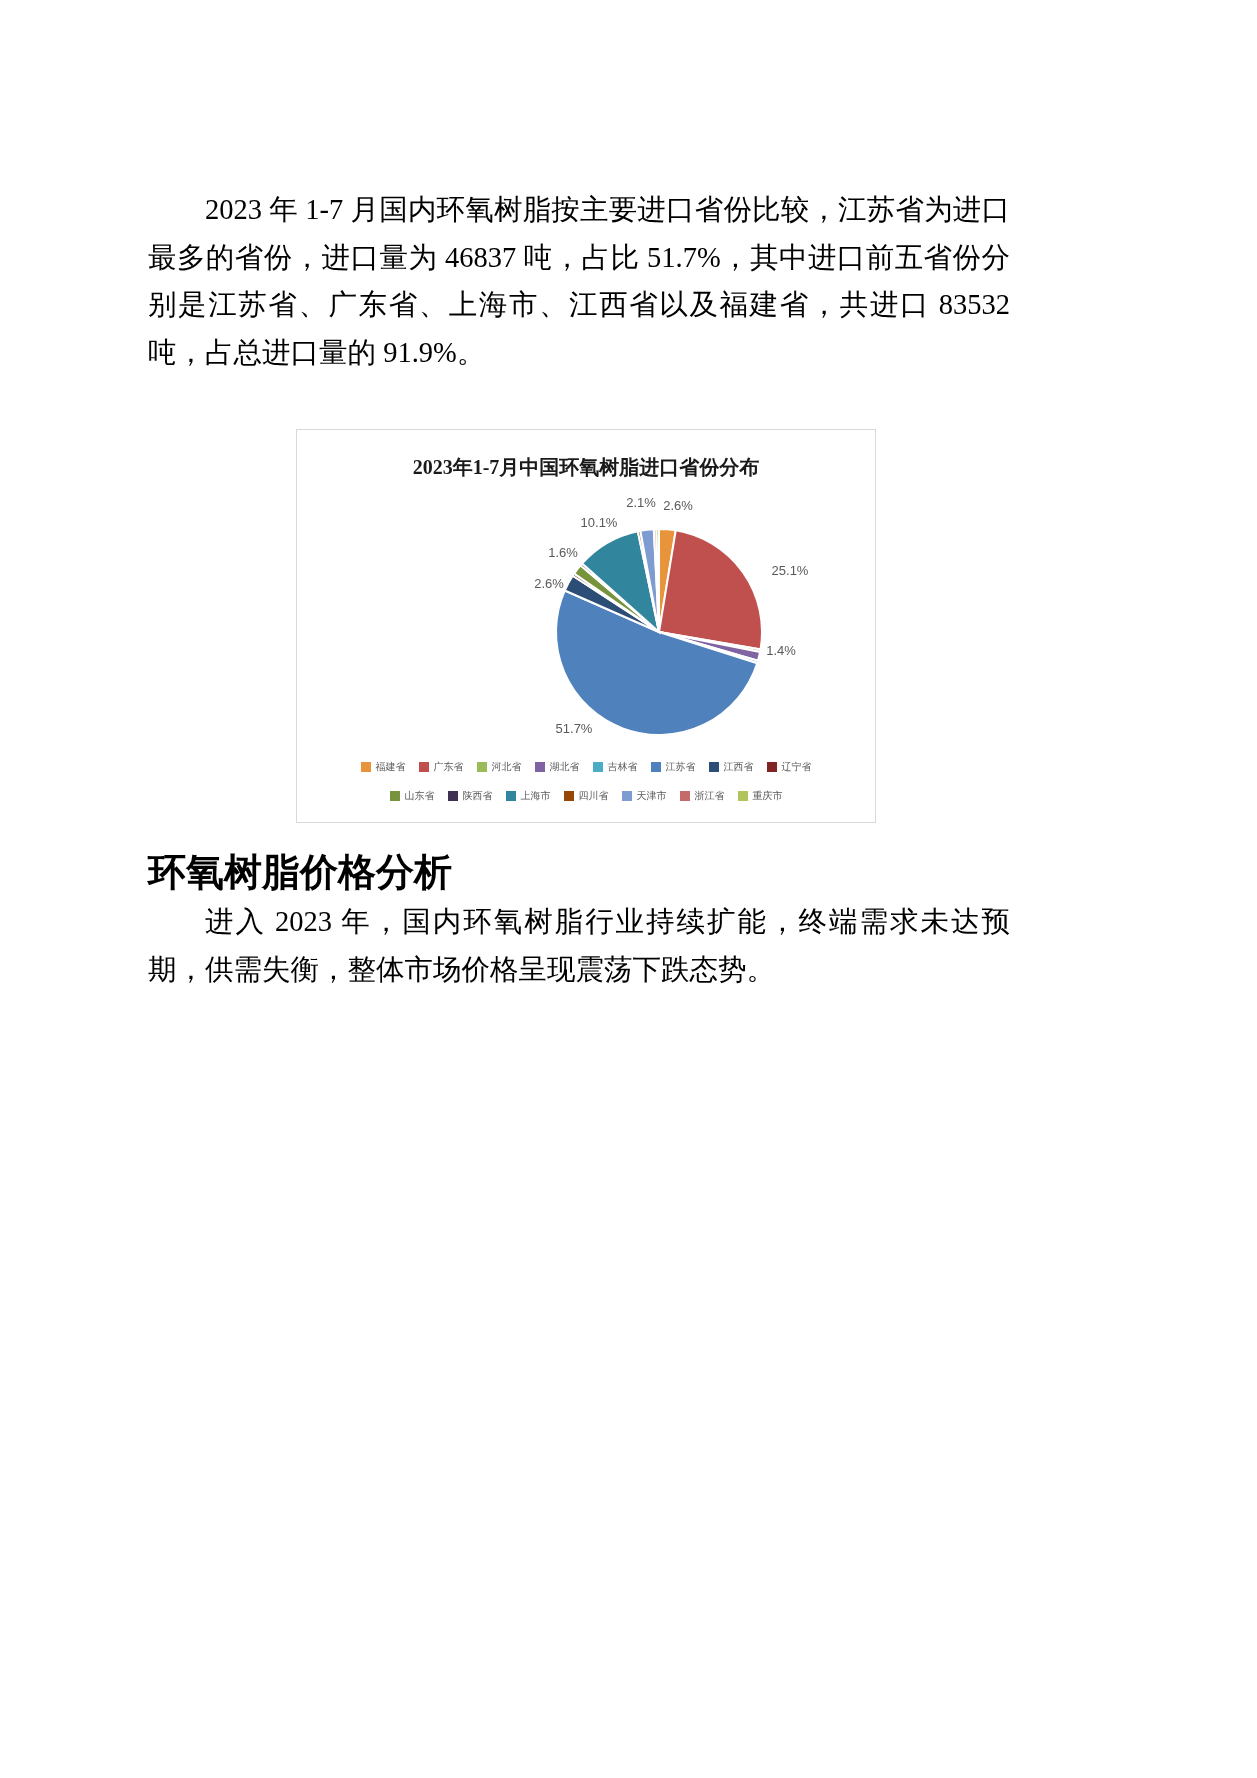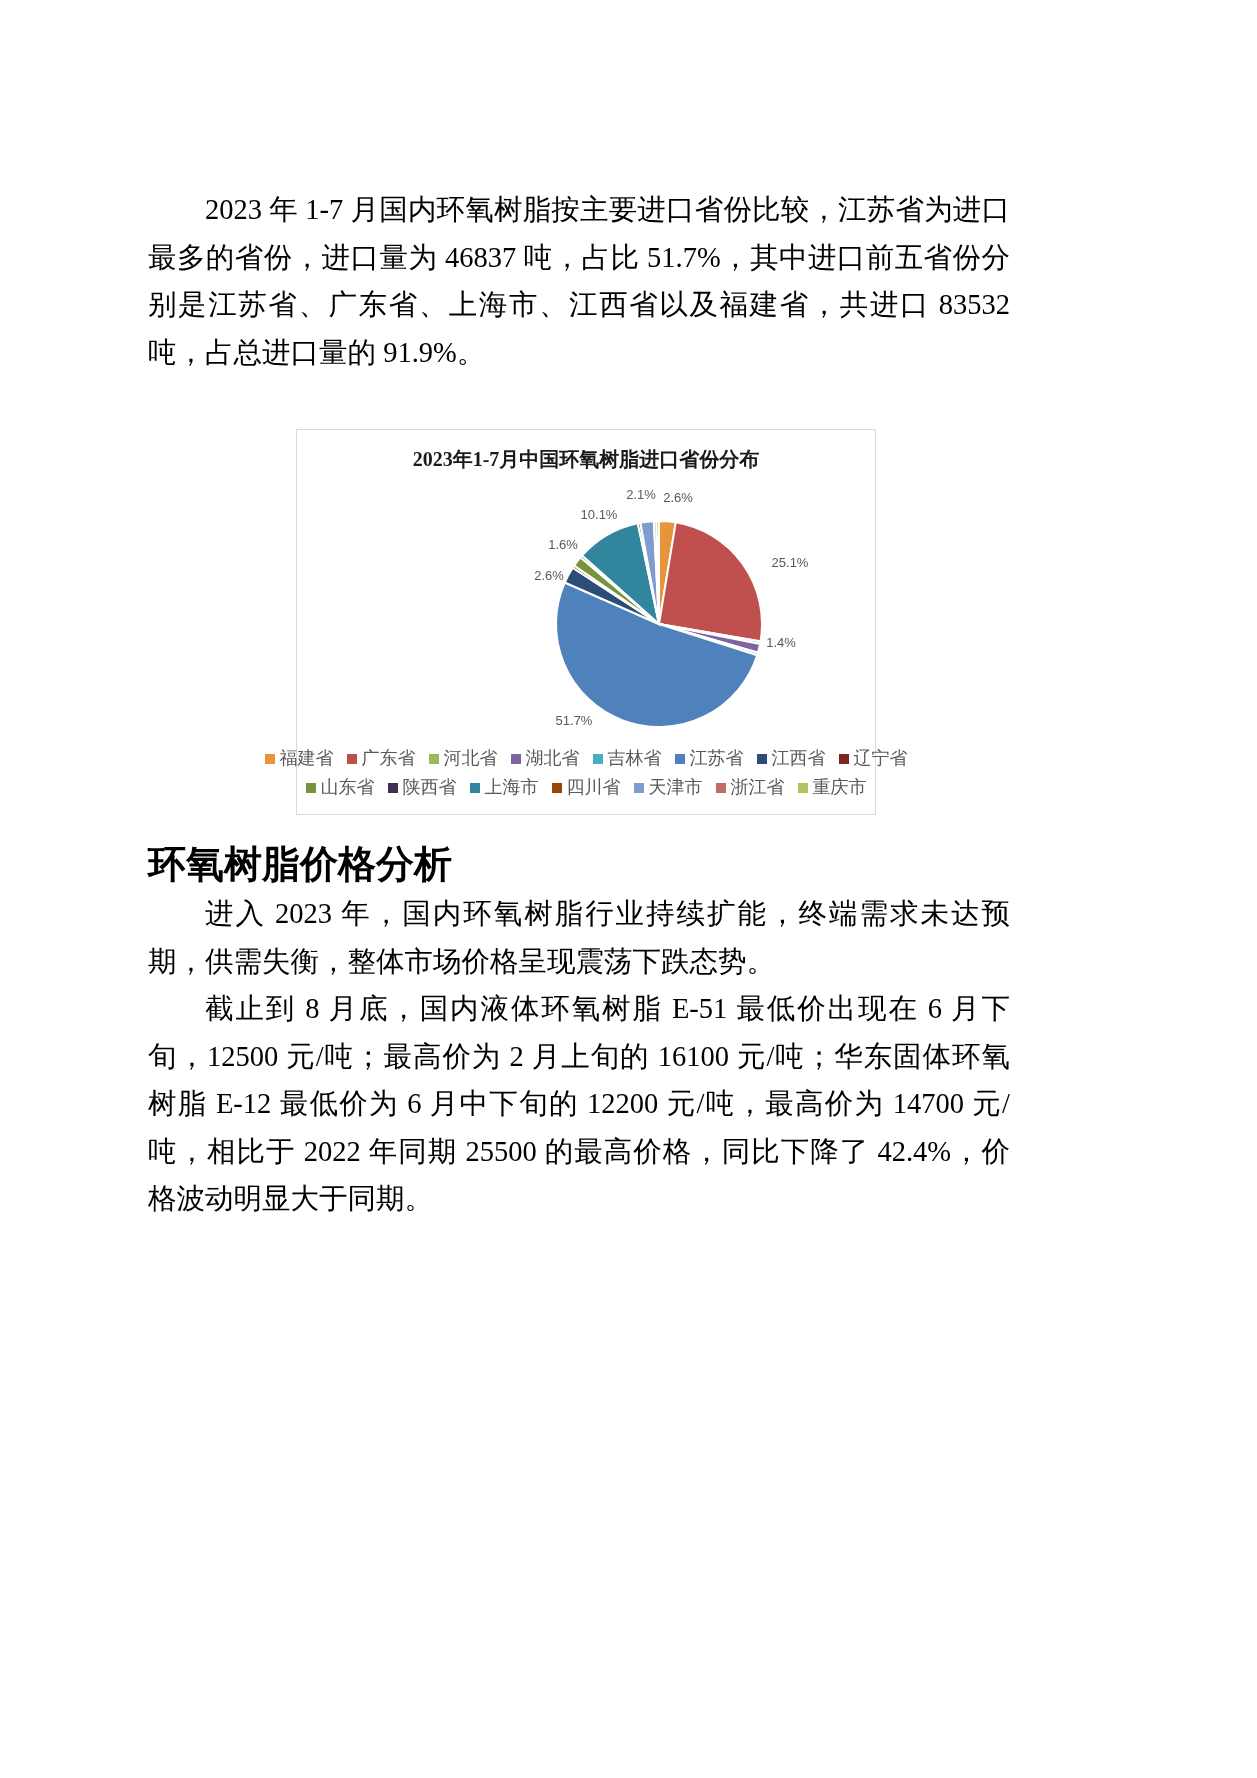--- a/index.html
+++ b/index.html
@@ -15,42 +15,42 @@
     font-size:28.5px; line-height:47.5px;
     text-align:justify; text-indent:2em;
   }
   .para-first { margin-top:186px; }
 
   .chart-box {
     box-sizing:border-box;
     width:580px; margin:53px 0 0 296px;
     border:1px solid #d9d9d9;
     background:#fff;
-    padding:16px 0 12px 0;
+    padding:24px 0 12px 0;
     text-align:center;
   }
   .chart-title {
     font-size:20px; font-weight:bold; color:#1a1a1a;
     font-family:"Liberation Serif","DejaVu Serif",serif;
     line-height:26px; margin-bottom:2px;
   }
   .pie-svg { display:block; margin:0 auto; }
   .pct-label {
     font-family:"Liberation Sans","DejaVu Sans",sans-serif;
     font-size:13px; fill:#595959; text-anchor:middle;
   }
   .legend { margin-top:10px; }
   .legend-row {
     display:flex; justify-content:center; align-items:center;
     gap:13px; line-height:29px;
   }
   .legend-item {
     display:inline-flex; align-items:center; gap:5px;
     font-family:"Liberation Sans","DejaVu Sans",sans-serif;
-    font-size:18px; color:#595959; white-space:nowrap;
+    font-size:10px; color:#595959; white-space:nowrap;
   }
   .swatch { width:10px; height:10px; display:inline-block; flex:none; }
 
   .section-heading {
     margin:26px 0 0 148px; font-size:38px; font-weight:bold;
     line-height:47px;
   }
   .para-after-heading { margin-top:2px; }
 
   .page-number {
@@ -157,17 +157,16 @@
             <span>重庆市</span>
           </span>
         </div>
       </div>
   </figure>
 
   <h2 class="section-heading">环氧树脂价格分析</h2>
 
   <p class="body-para para-after-heading">进入 2023 年，国内环氧树脂行业持续扩能，终端需求未达预期，供需失衡，整体市场价格呈现震荡下跌态势。</p>
 
-  <p class="body-para">截止到 8 月底，国内液体环氧树脂 E-51 最低价出现在 6 月下旬，12500 元/吨；最高价为 2 月上旬的 16100 元/吨；华东固体环氧树脂 E-12 最低价为 6 月中下旬的 12200 元/吨，最高价为 14700 元/吨，相比于 2022 年同期 25500 的最高价格，同比下降了 42.4%，价格波动明显大于同期。</p>
 
   <div class="page-number">—20—</div>
 
 </div>
 
 </body></html>

